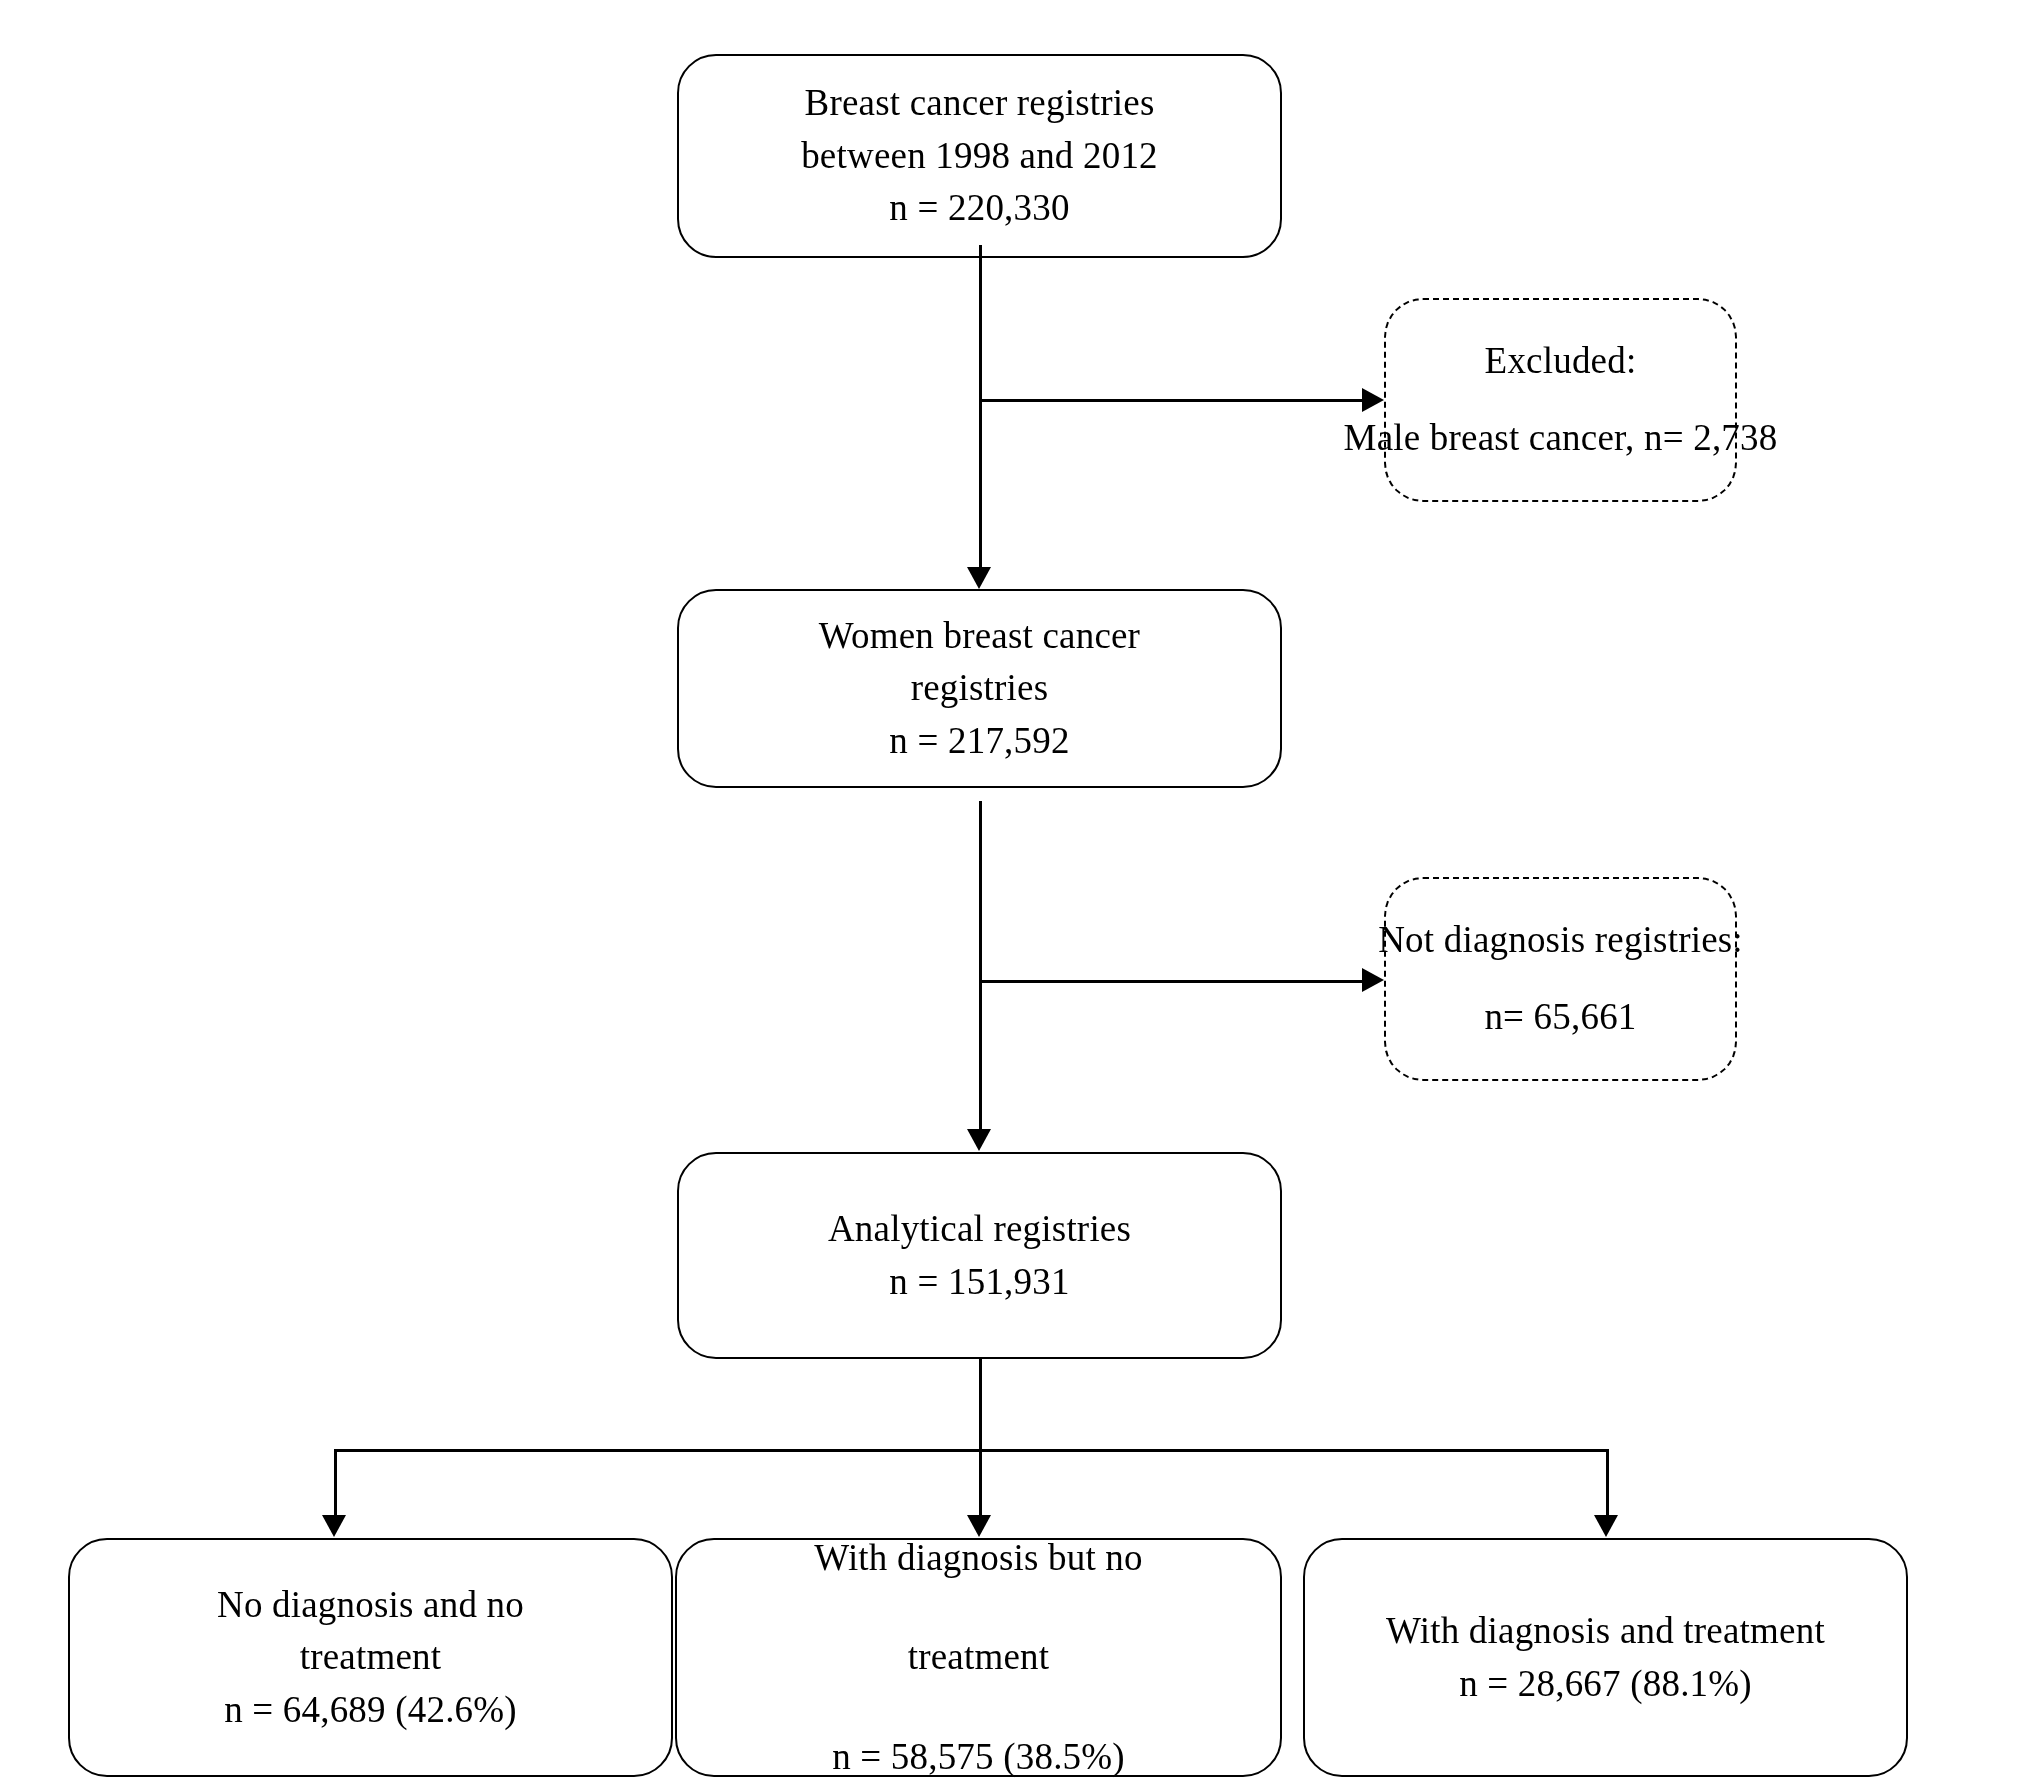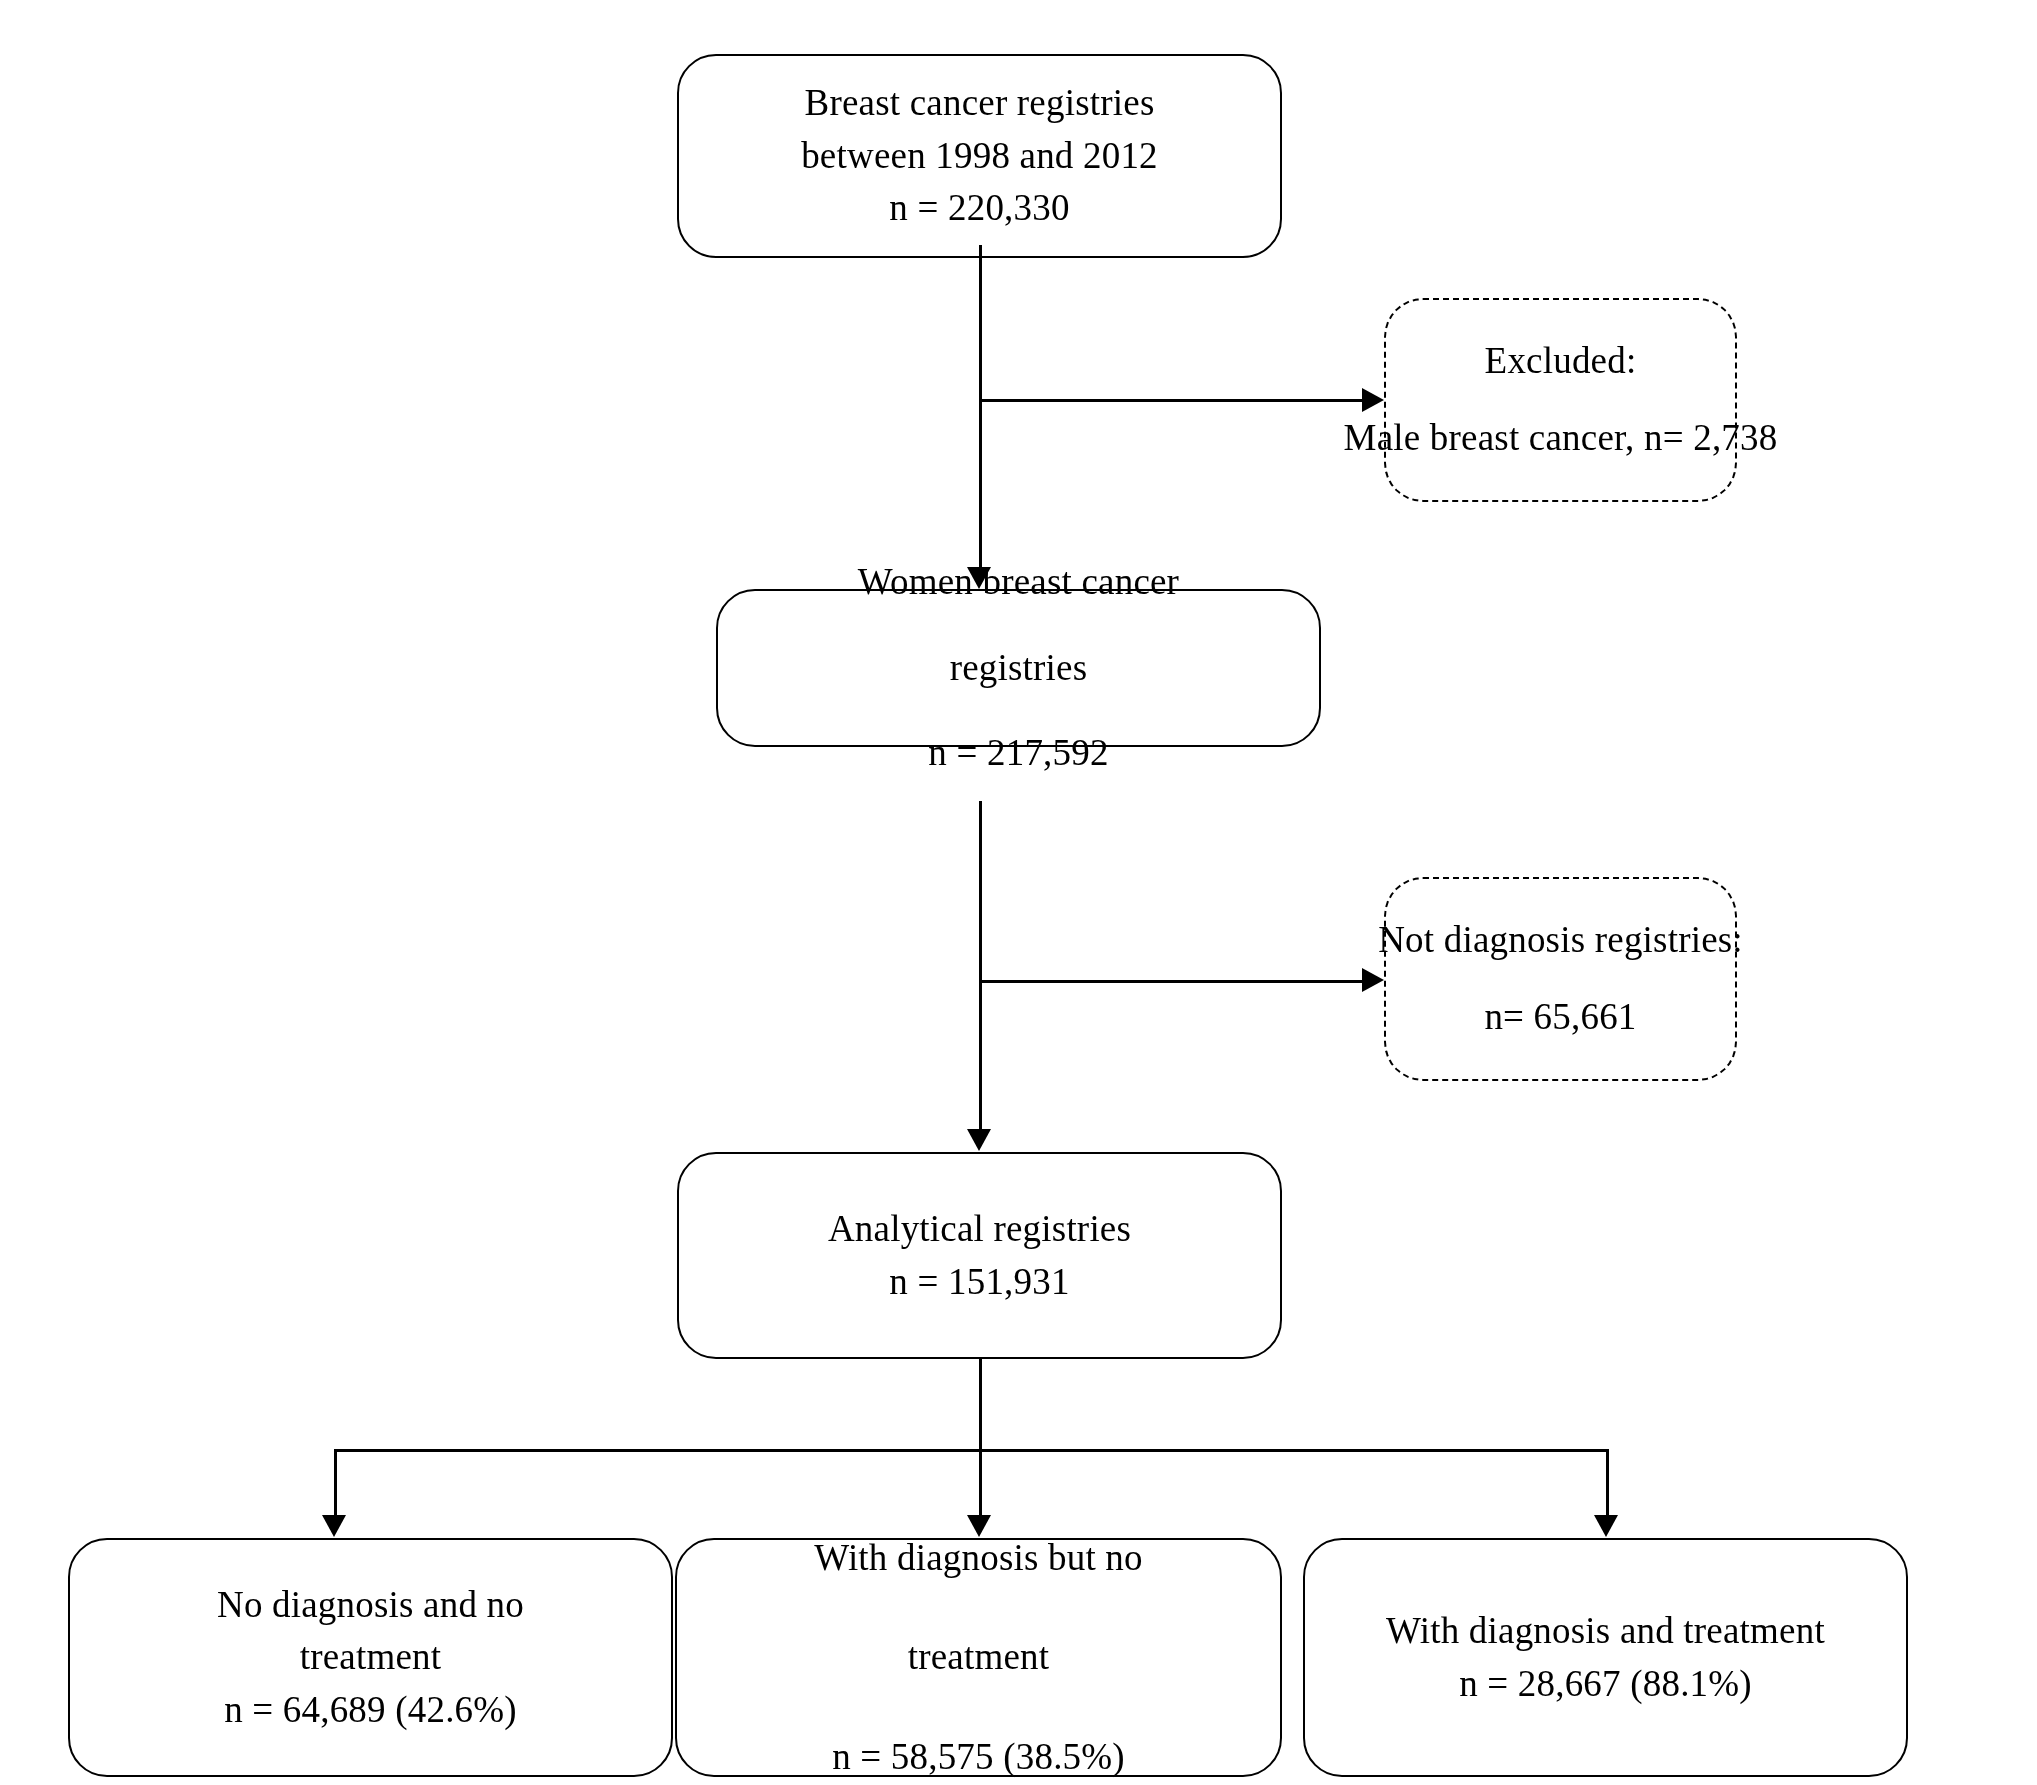--- a/index.html
+++ b/index.html
@@ -40,21 +40,21 @@
     border: 2.6px dashed #000000;
     gap: 24px;
   }
   .node .line {
     display: block;
     white-space: nowrap;
   }
 
   
   #node-source       { left: 677px;  top: 41px;   width: 605px; height: 204px; margin-top: 13px; }
-  #node-women        { left: 716px;  top: 589px;  width: 605px; height: 158px; gap: 33px; }
+  #node-women        { left: 677px;  top: 589px;  width: 605px; height: 199px; }
   #node-analytical   { left: 677px;  top: 1152px; width: 605px; height: 207px; }
   #node-outcome-0    { left: 32px;   top: 1538px; width: 605px; height: 239px; margin-left: 36px; }
   #node-outcome-1    { left: 675px;  top: 1538px; width: 607px; height: 239px; gap: 47px; }
   #node-outcome-2    { left: 1303px; top: 1538px; width: 605px; height: 239px; text-align: right; }
 
   
   #node-excl-0 { left: 1384px; top: 298px;  width: 353px; height: 204px; }
   #node-excl-1 { left: 1384px; top: 877px; width: 353px; height: 204px; }
 
   

